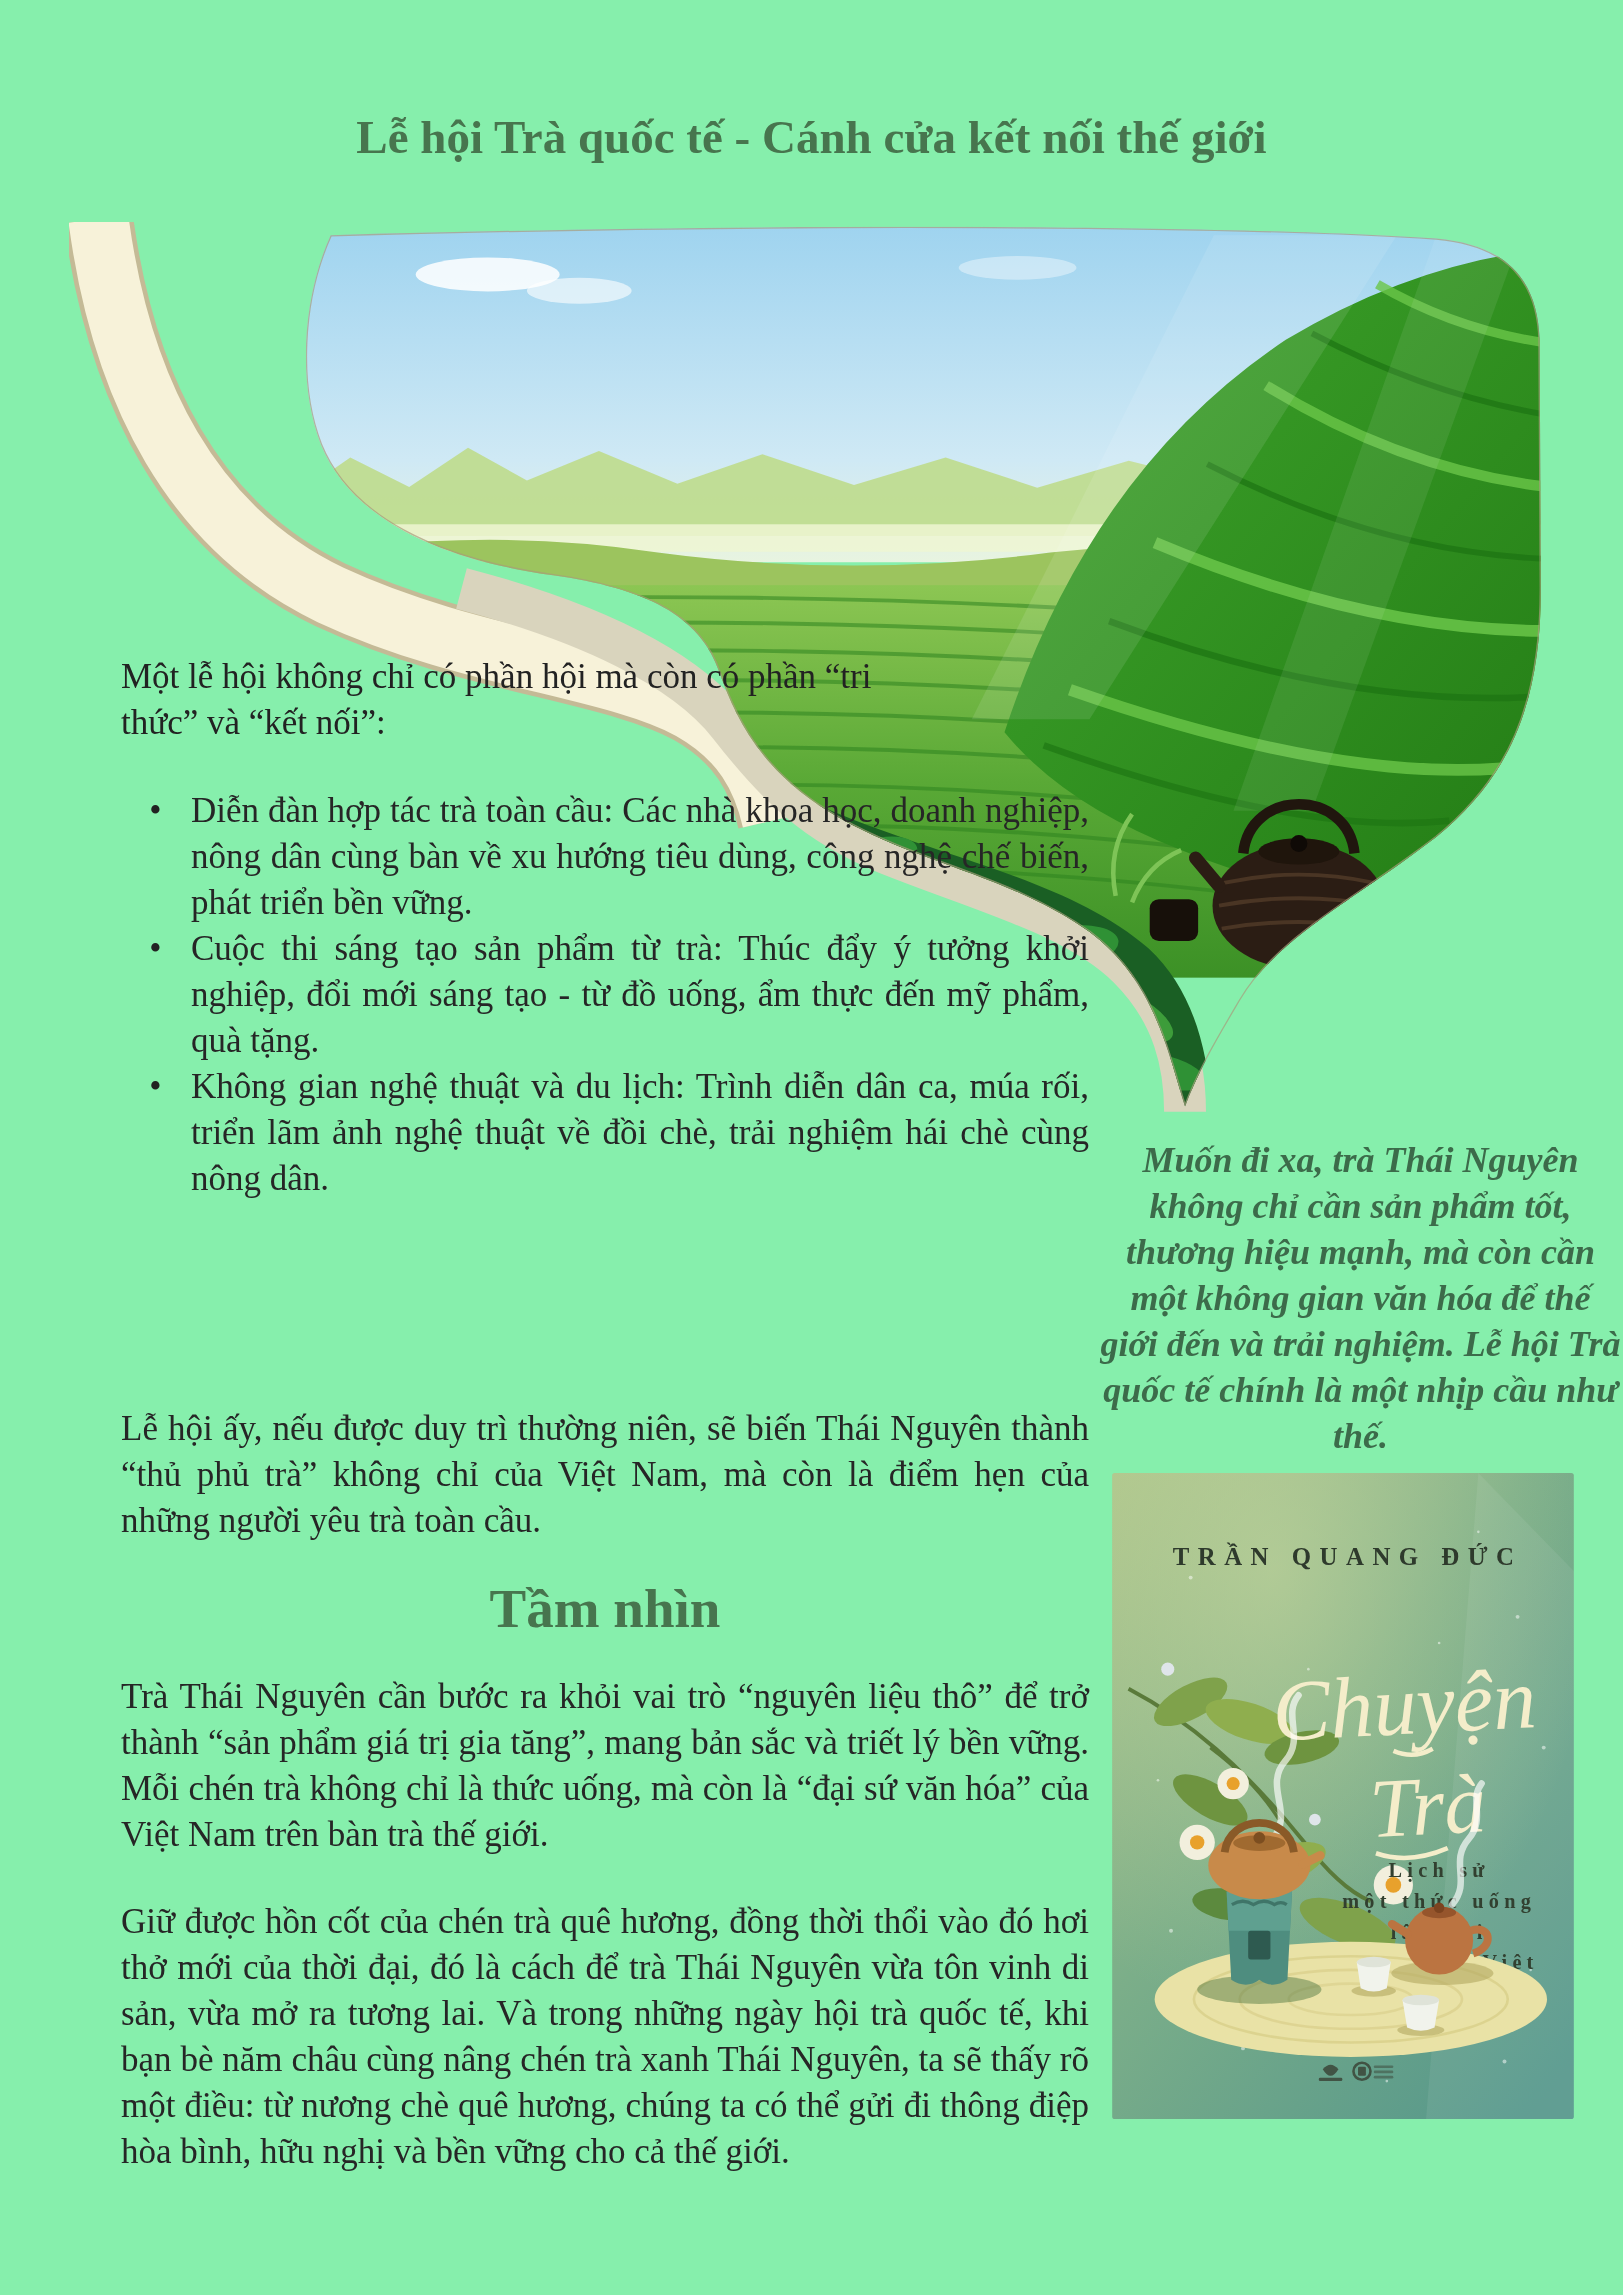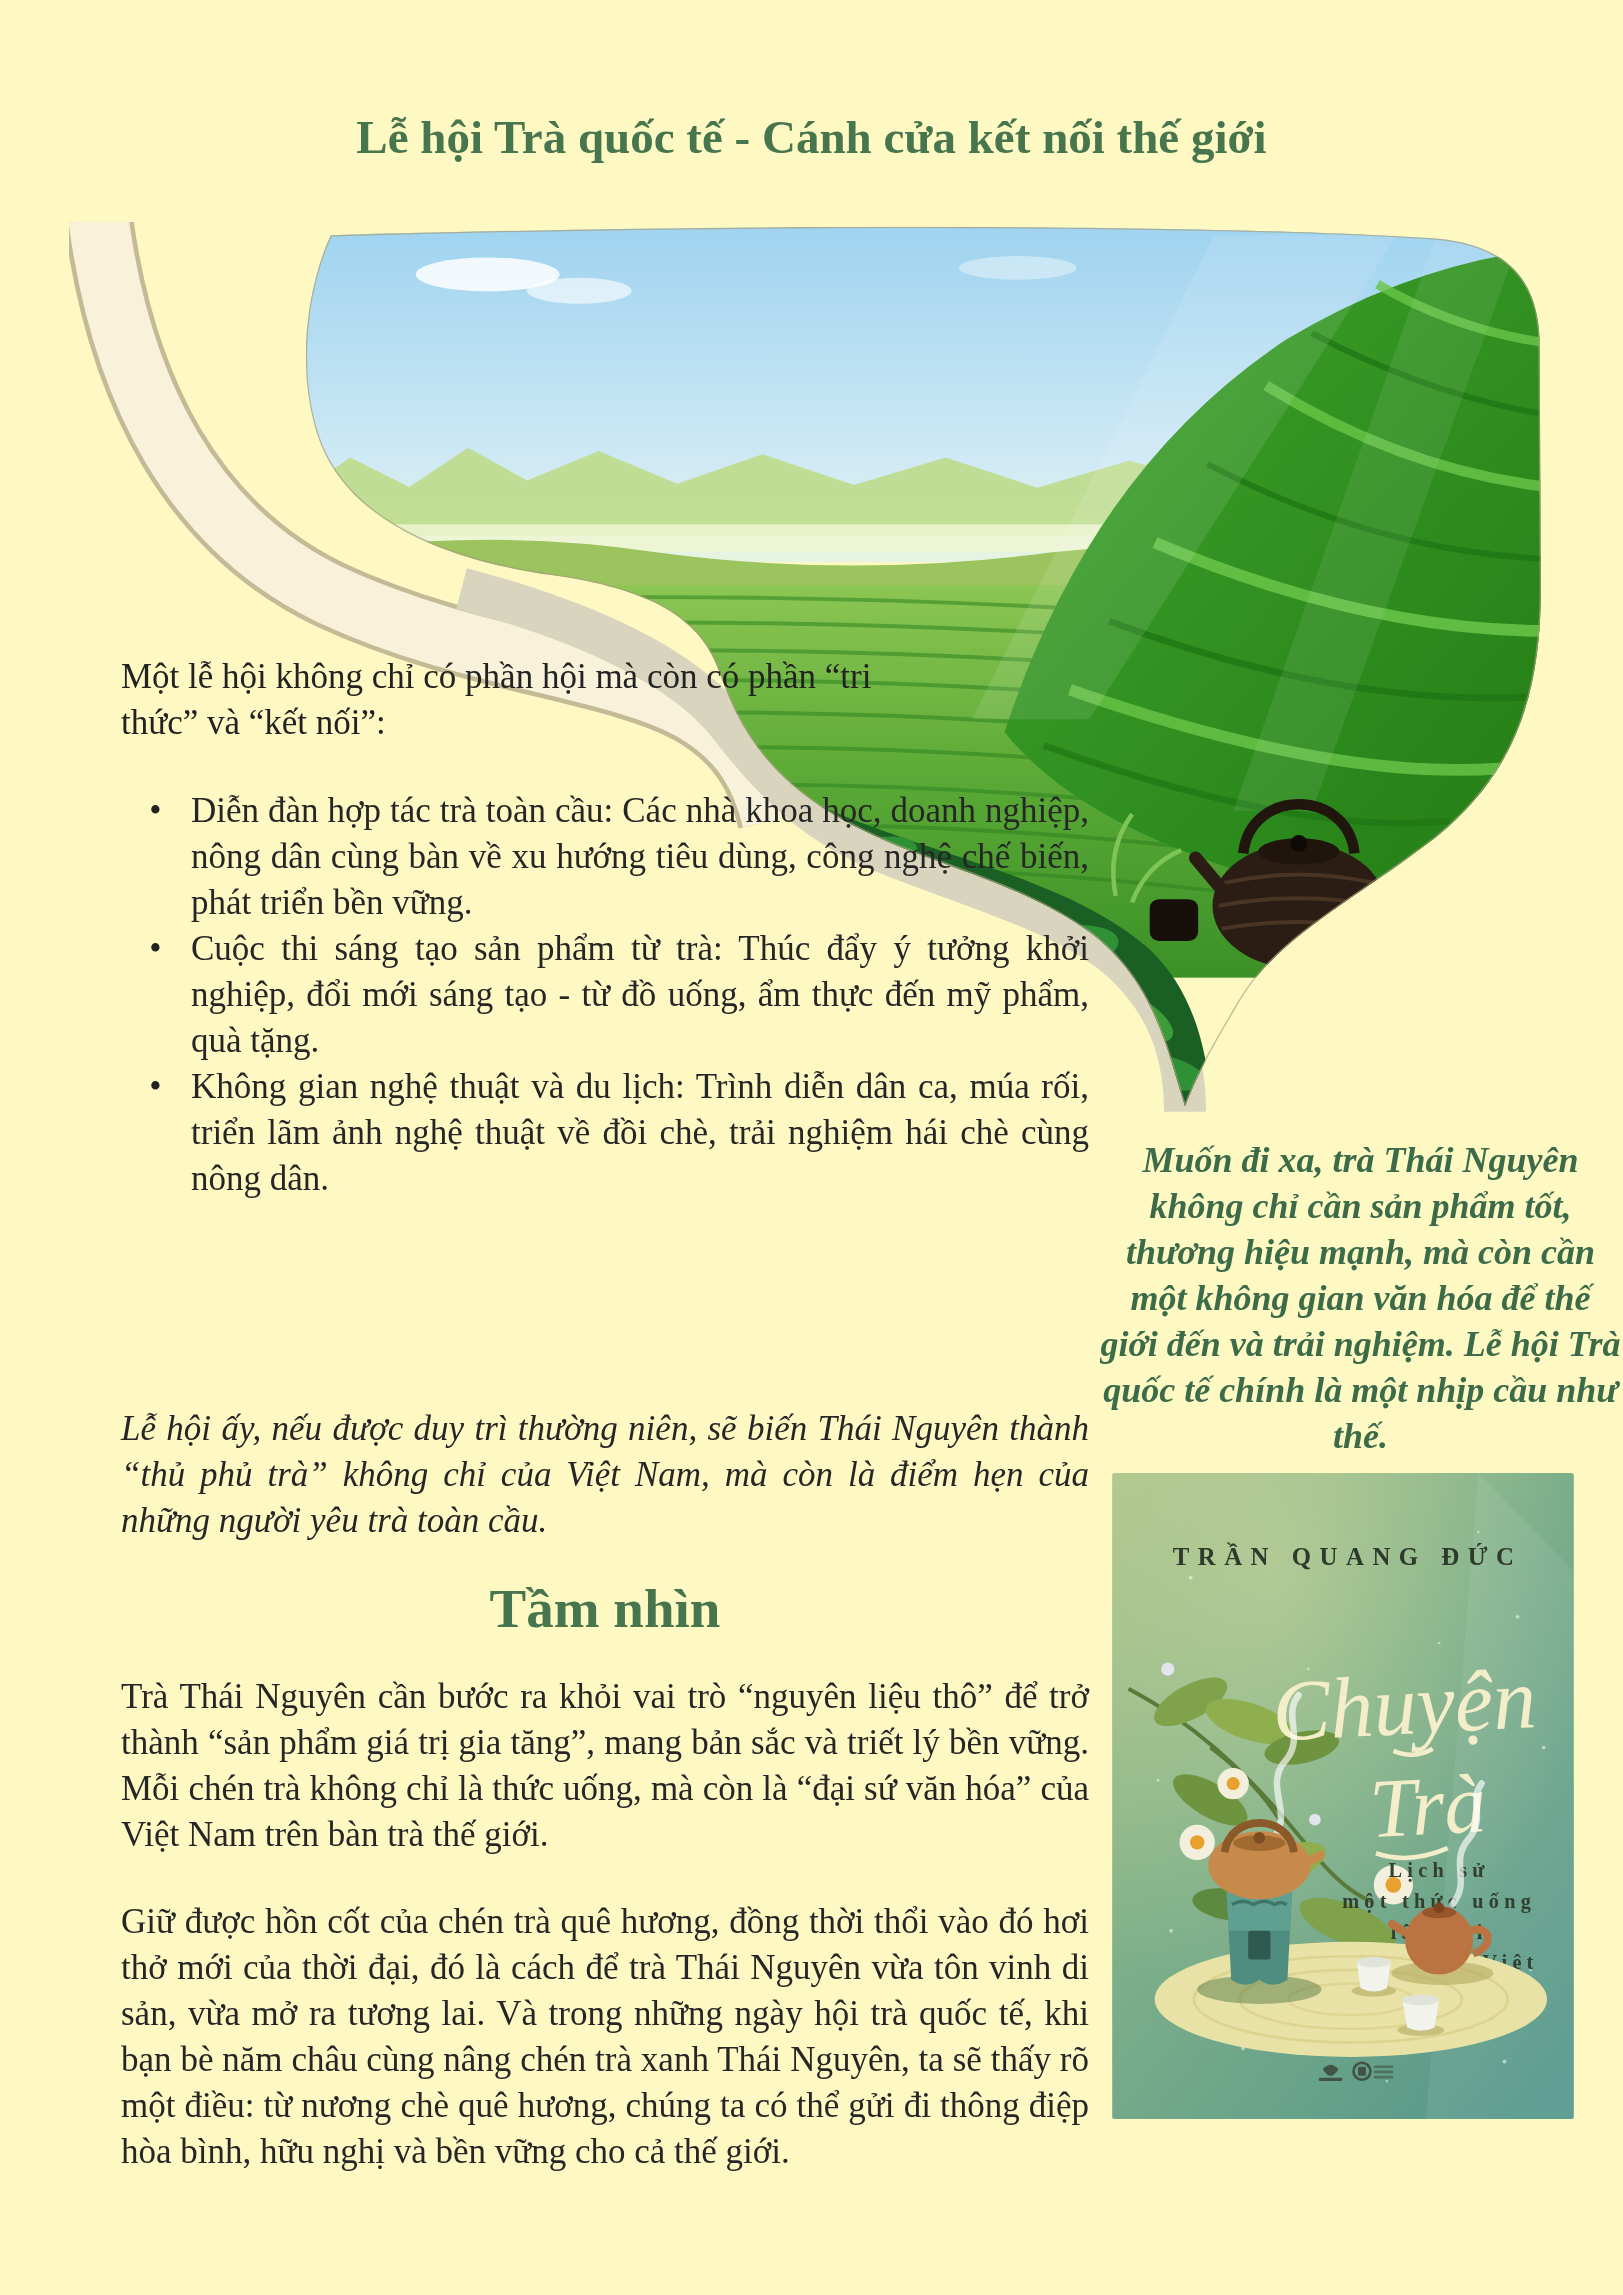--- a/index.html
+++ b/index.html
@@ -1,19 +1,19 @@
 <!DOCTYPE html>
 <html style="font-size:10.5px"><head>
 <meta charset="utf-8">
 <style>
   html,body{margin:0;padding:0;background:#ffffff;}
   .page{
     position:relative;
     width:1623px;height:2295px;
-    background:#fef9c3;
+    background:#86efac;
     font-family:"Liberation Serif", serif;
     color:#262626;
     overflow:hidden;
   }
   .doc-title{
     position:absolute;left:0;top:110px;width:1623px;
     text-align:center;
     font-size:47px;font-weight:bold;
     color:#47754e;
     letter-spacing:0px;
@@ -33,21 +33,21 @@
     text-align:justify;
   }
   .bullets li::before{
     content:"•";position:absolute;left:18.3px;top:0px;
     font-size:35px;color:#222;
   }
   .para{
     position:absolute;left:121px;width:968px;
     font-size:35px;line-height:46px;text-align:justify;
   }
-  .para.p1{top:1406px;font-style:italic;}
+  .para.p1{top:1406px;}
   .section-title{
     position:absolute;left:121px;top:1577px;width:968px;
     text-align:center;font-size:55px;font-weight:bold;color:#47754e;
   }
   .para.p2{top:1674px;}
   .para.p3{top:1899px;}
   .pull-quote{
     position:absolute;left:1099px;top:1137px;width:523px;
     text-align:center;
     font-size:36px;line-height:46px;

